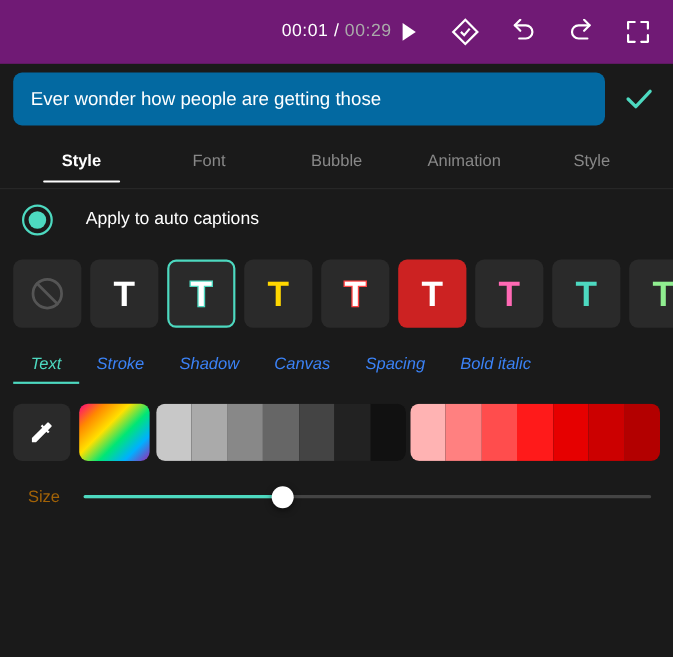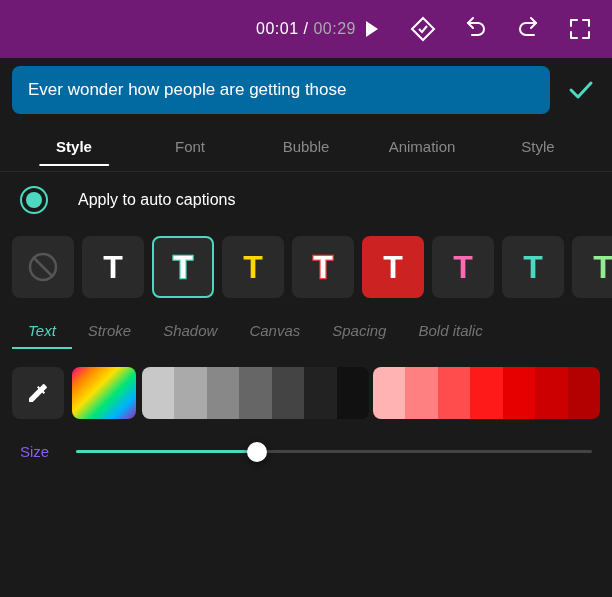--- a/index.html
+++ b/index.html
@@ -169,21 +169,21 @@
       padding: 8px 12px;
       gap: 0;
       overflow-x: auto;
       scrollbar-width: none;
       font-style: italic;
     }
     .sub-tabs::-webkit-scrollbar { display: none; }
     .sub-tab {
       padding: 8px 16px;
       font-size: 15px;
-      color: #737373;
+      color: #3b82f6;
       cursor: pointer;
       white-space: nowrap;
       border-bottom: 2px solid transparent;
     }
     .sub-tab.active {
       color: #4dd9c0;
       border-bottom: 2px solid #4dd9c0;
     }
 
     
@@ -231,22 +231,23 @@
 
     
     .size-row {
       display: flex;
       align-items: center;
       padding: 14px 20px;
       gap: 16px;
     }
     .size-label {
       font-size: 15px;
-      color: #8b5cf6;
+      color: #a16207;
       width: 40px;
+      text-align: center;
     }
     .slider-track {
       flex: 1;
       height: 3px;
       background: #444;
       border-radius: 2px;
       position: relative;
     }
     .slider-fill {
       height: 100%;

